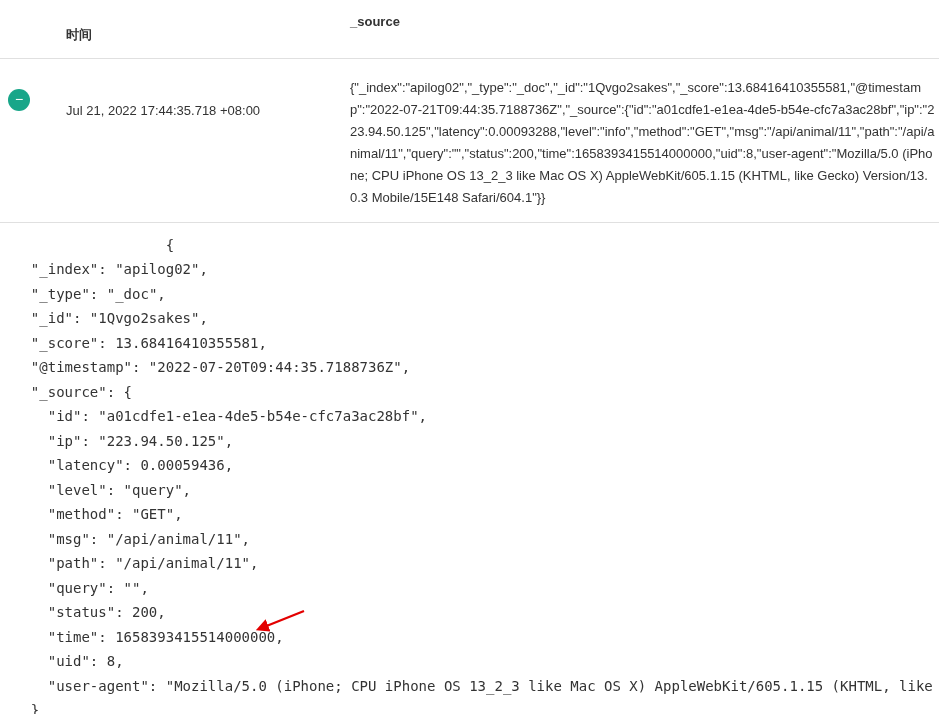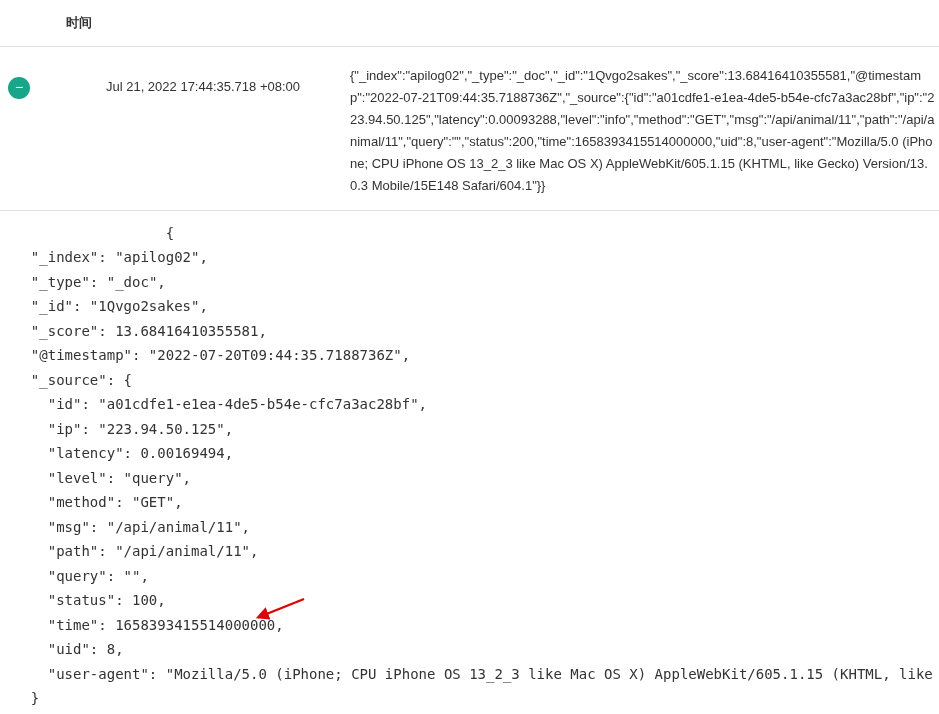--- a/index.html
+++ b/index.html
@@ -22,20 +22,21 @@
       font-size: 13px;
     }
     .col-expand {
       width: 40px;
       flex-shrink: 0;
     }
     .col-time {
       width: 300px;
       flex-shrink: 0;
       padding-left: 26px;
+      margin-top: 12px;
     }
     .col-source {
       flex: 1;
       padding-left: 10px;
     }
     .table-row {
       display: flex;
       padding: 12px 0;
       border-bottom: 1px solid #e0e0e0;
       align-items: flex-start;
@@ -56,21 +57,20 @@
       font-size: 14px;
       line-height: 1;
     }
     .expand-btn span {
       position: relative;
       top: -1px;
     }
     .time-cell {
       padding-top: 20px;
       font-size: 13px;
-      text-align: center;
     }
     .source-cell {
       font-size: 13px;
       line-height: 1.7;
       word-break: break-all;
       padding-right: 4px;
       padding-top: 6px;
     }
     .expanded-json {
       font-family: "SimSun", "NSimSun", "宋体", monospace;
@@ -84,20 +84,21 @@
       position: absolute;
       pointer-events: none;
     }
   </style>
 </head>
 <body>
 
 <div class="table-header">
   <div class="col-expand"></div>
   <div class="col-time">时间</div>
+  <div class="col-source">_source</div>
 </div>
 
 <div class="table-row">
   <div class="col-expand">
     <button class="expand-btn">
         <span>−</span>
       </button>
   </div>
   <div class="col-time time-cell">Jul 21, 2022 17:44:35.718 +08:00</div>
   <div class="col-source source-cell">{"_index":"apilog02","_type":"_doc","_id":"1Qvgo2sakes","_score":13.68416410355581,"@timestamp":"2022-07-21T09:44:35.7188736Z","_source":{"id":"a01cdfe1-e1ea-4de5-b54e-cfc7a3ac28bf","ip":"223.94.50.125","latency":0.00093288,"level":"info","method":"GET","msg":"/api/animal/11","path":"/api/animal/11","query":"","status":200,"time":1658393415514000000,"uid":8,"user-agent":"Mozilla/5.0 (iPhone; CPU iPhone OS 13_2_3 like Mac OS X) AppleWebKit/605.1.15 (KHTML, like Gecko) Version/13.0.3 Mobile/15E148 Safari/604.1"}}</div>
@@ -106,27 +107,27 @@
 <div style="position:relative;">
 <div class="expanded-json"><span>                  {</span>
 <span>  "_index": "</span><span>apilog02</span><span>",</span>
 <span>  "_type": "</span><span>_doc</span><span>",</span>
 <span>  "_id": "</span><span>1Qvgo2sakes</span><span>",</span>
 <span>  "_score": </span><span>13.68416410355581</span><span>,</span>
 <span>  "@timestamp": "</span><span>2022-07-20T09:44:35.7188736Z</span><span>",</span>
 <span>  "_source": {</span>
 <span>    "id": "</span><span>a01cdfe1-e1ea-4de5-b54e-cfc7a3ac28bf</span><span>",</span>
 <span>    "ip": "</span><span>223.94.50.125</span><span>",</span>
-<span>    "latency": </span><span>0.00169494</span><span>,</span>
+<span>    "latency": </span><span>0.00059436</span><span>,</span>
 <span>    "level": "</span><span>query</span><span>",</span>
 <span>    "method": "</span><span>GET</span><span>",</span>
 <span>    "msg": "</span><span>/api/animal/11</span><span>",</span>
 <span>    "path": "</span><span>/api/animal/11</span><span>",</span>
 <span>    "query": "</span><span></span><span>",</span>
-<span>    "status": </span><span>100</span><span>,</span>
+<span>    "status": </span><span>200</span><span>,</span>
 <span>    "time": </span><span>1658393415514000000</span><span>,</span>
 <span>    "uid": </span><span>8</span><span>,</span>
 <span>    "user-agent": "</span><span>Mozilla/5.0 (iPhone; CPU iPhone OS 13_2_3 like Mac OS X) AppleWebKit/605.1.15 (KHTML, like Gecko)</span>
 <span>  }</span>
 </div>
 <svg class="arrow" style="left:256px;top:384px;" width="52" height="28">
   <defs>
     <marker id="ahead" markerWidth="8" markerHeight="8" refX="2" refY="3" orient="auto">
       <polygon points="0 0, 6 3, 0 6" fill="#e30000"></polygon>
     </marker>

